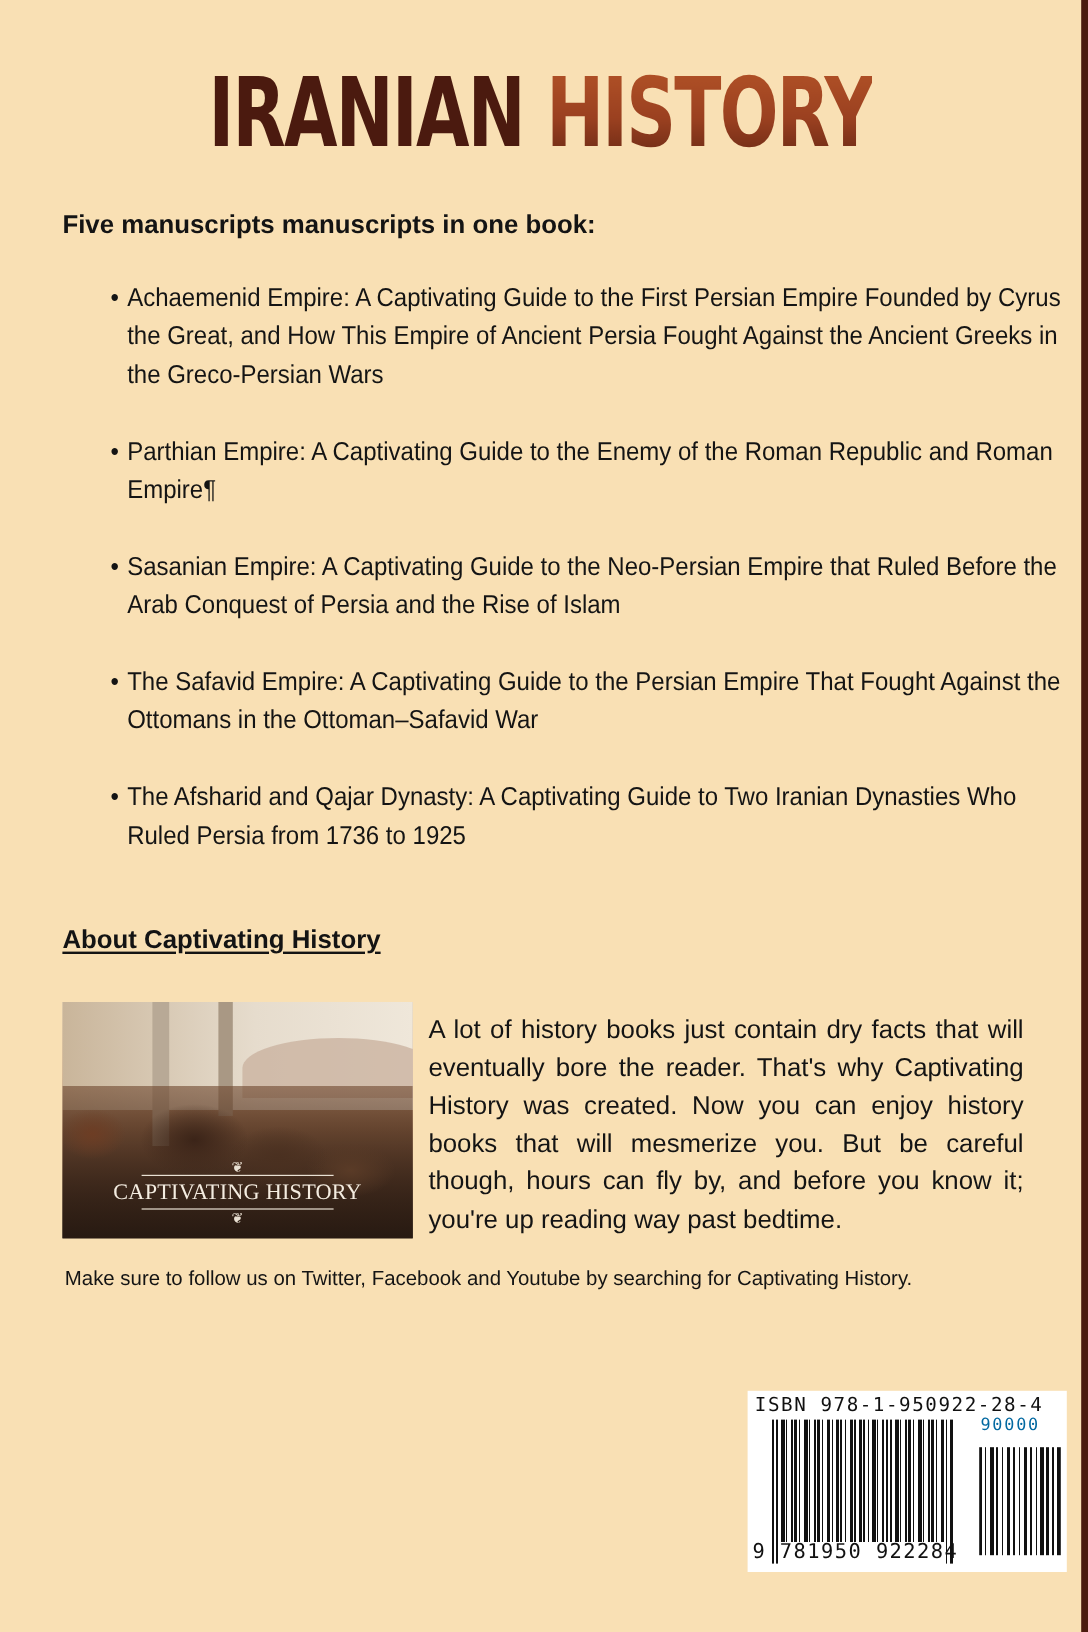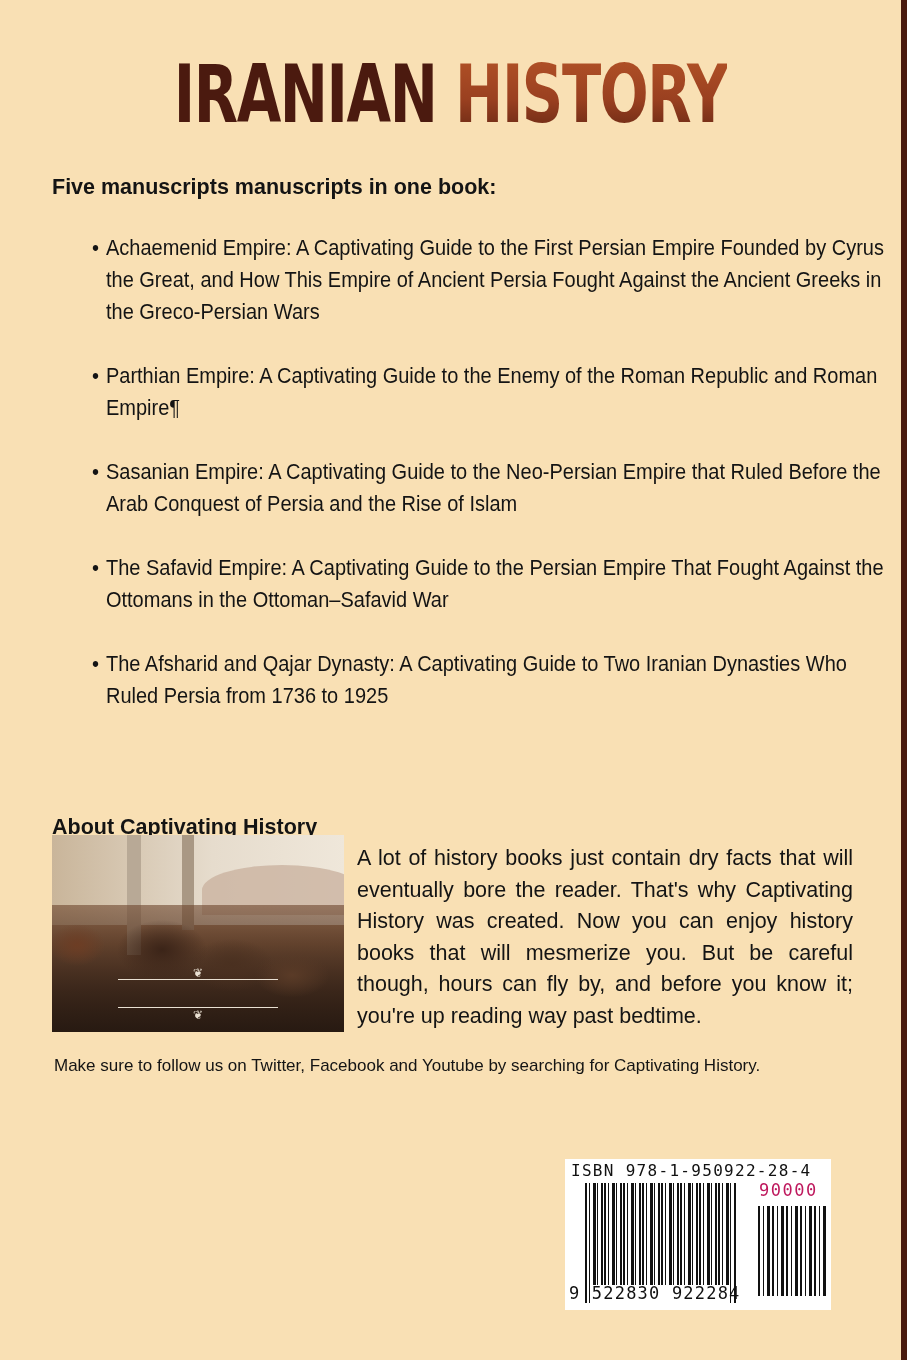--- a/index.html
+++ b/index.html
@@ -74,25 +74,26 @@
       transform-origin: 0 0;
       width: 850px;
     }
     .book .bullet {
       position: absolute;
       left: 0;
       top: 0;
     }
     .about-title {
       position: absolute;
-      top: 814px;
+      top: 770px;
       left: 52px;
       font-weight: bold;
       font-size: 21.5px;
       line-height: 26px;
+      text-decoration: underline;
       text-underline-offset: 3px;
       text-decoration-thickness: 2px;
     }
     .brand-image {
       position: absolute;
       top: 835px;
       left: 52px;
       width: 292px;
       height: 197px;
       overflow: hidden;
@@ -174,43 +175,43 @@
       top: 1050px;
       left: 54px;
       width: 798px;
       font-size: 17px;
       line-height: 31px;
       text-align: justify;
     }
     .barcode-box {
       position: absolute;
       top: 1159px;
-      left: 565px;
+      left: 623px;
       width: 266px;
       height: 151px;
       background: #ffffff;
     }
     .isbn-text {
       position: absolute;
       top: 2px;
       left: 6px;
       font-family: "DejaVu Sans Mono", monospace;
       font-size: 16px;
       letter-spacing: 1.3px;
       color: #111;
       white-space: nowrap;
     }
     .price-text {
       position: absolute;
       top: 21px;
       left: 194px;
       font-family: "DejaVu Sans Mono", monospace;
-      font-size: 17px;
+      font-size: 14px;
       letter-spacing: 1.5px;
-      color: #be185d;
+      color: #0369a1;
     }
     .bars-main {
       position: absolute;
       top: 24px;
       left: 20px;
       width: 152px;
       height: 120px;
       background: repeating-linear-gradient(90deg,
         #111 0px, #111 2px, #fff 2px, #fff 4px,
         #111 4px, #111 5px, #fff 5px, #fff 8px,
@@ -286,28 +287,29 @@
 <div class="about-title">About Captivating History</div>
 
 <div class="brand-image">
   <div class="sky"></div>
   <div class="hill"></div>
   <div class="tree1"></div>
   <div class="tree2"></div>
   <div class="crowd"></div>
   <div class="orn top">❦</div>
   <div class="flourish top"></div>
+  <div class="logo-text">CAPTIVATING HISTORY</div>
   <div class="flourish bottom"></div>
   <div class="orn bottom">❦</div>
 </div>
 
 <div class="about-text">A lot of history books just contain dry facts that will eventually bore the reader. That's why Captivating History was created. Now you can enjoy history books that will mesmerize you. But be careful though, hours can fly by, and before you know it; you're up reading way past bedtime.</div>
 
 <div class="follow-text">Make sure to follow us on Twitter, Facebook and Youtube by searching for Captivating History.</div>
 
 <div class="barcode-box">
   <div class="isbn-text">ISBN 978-1-950922-28-4</div>
   <div class="bars-main"></div>
   <div class="bars-main-cover"></div>
   <div class="price-text">90000</div>
   <div class="bars-addon"></div>
-  <div class="ean-text">9 522830 922284</div>
+  <div class="ean-text">9 781950 922284</div>
 </div>
 
 </body></html>

